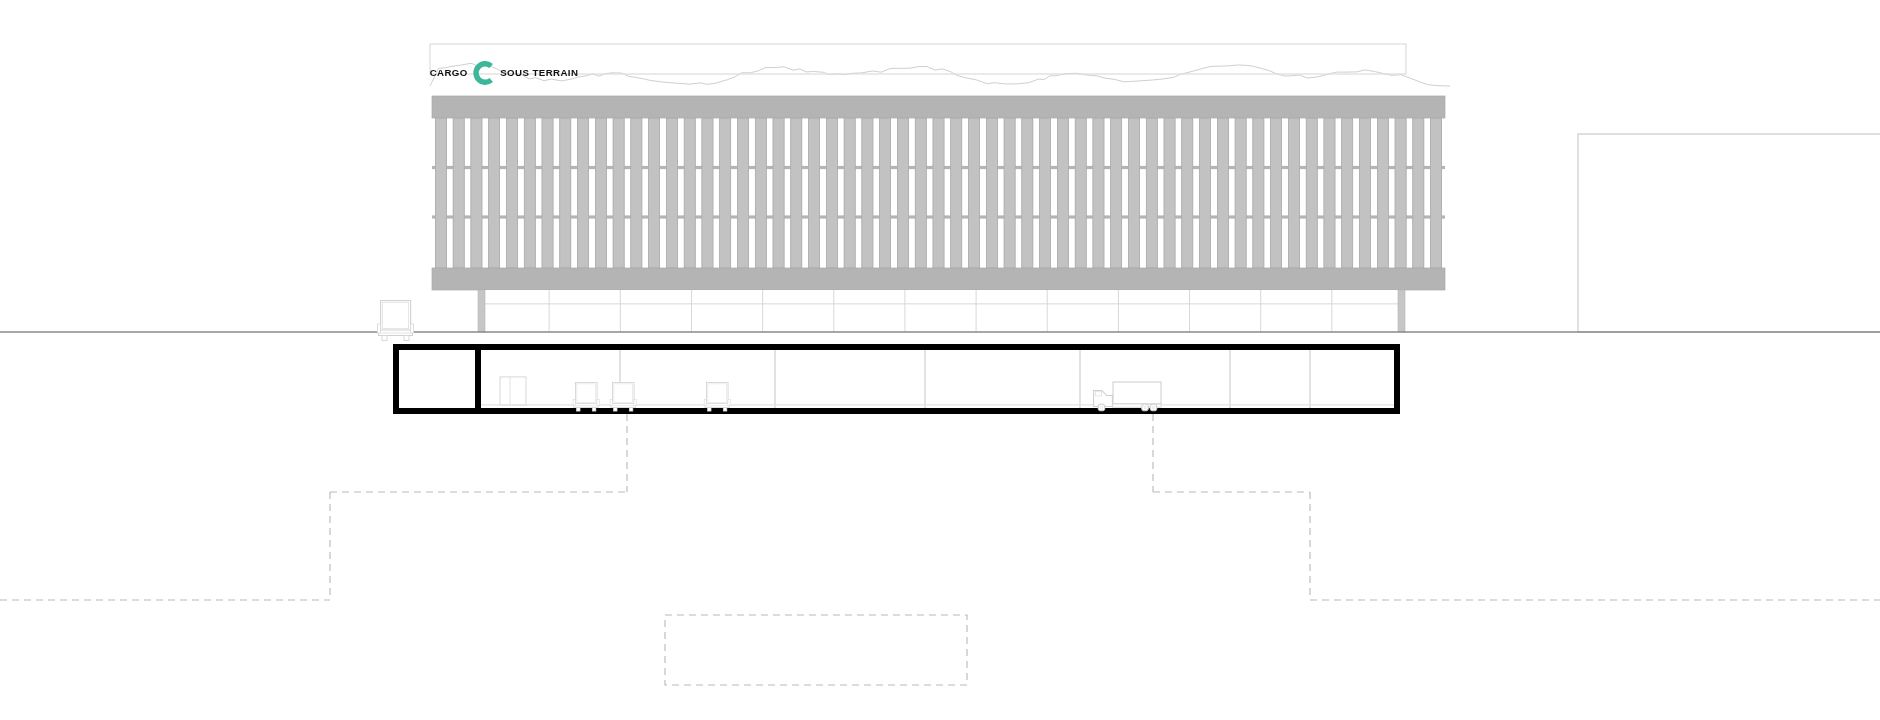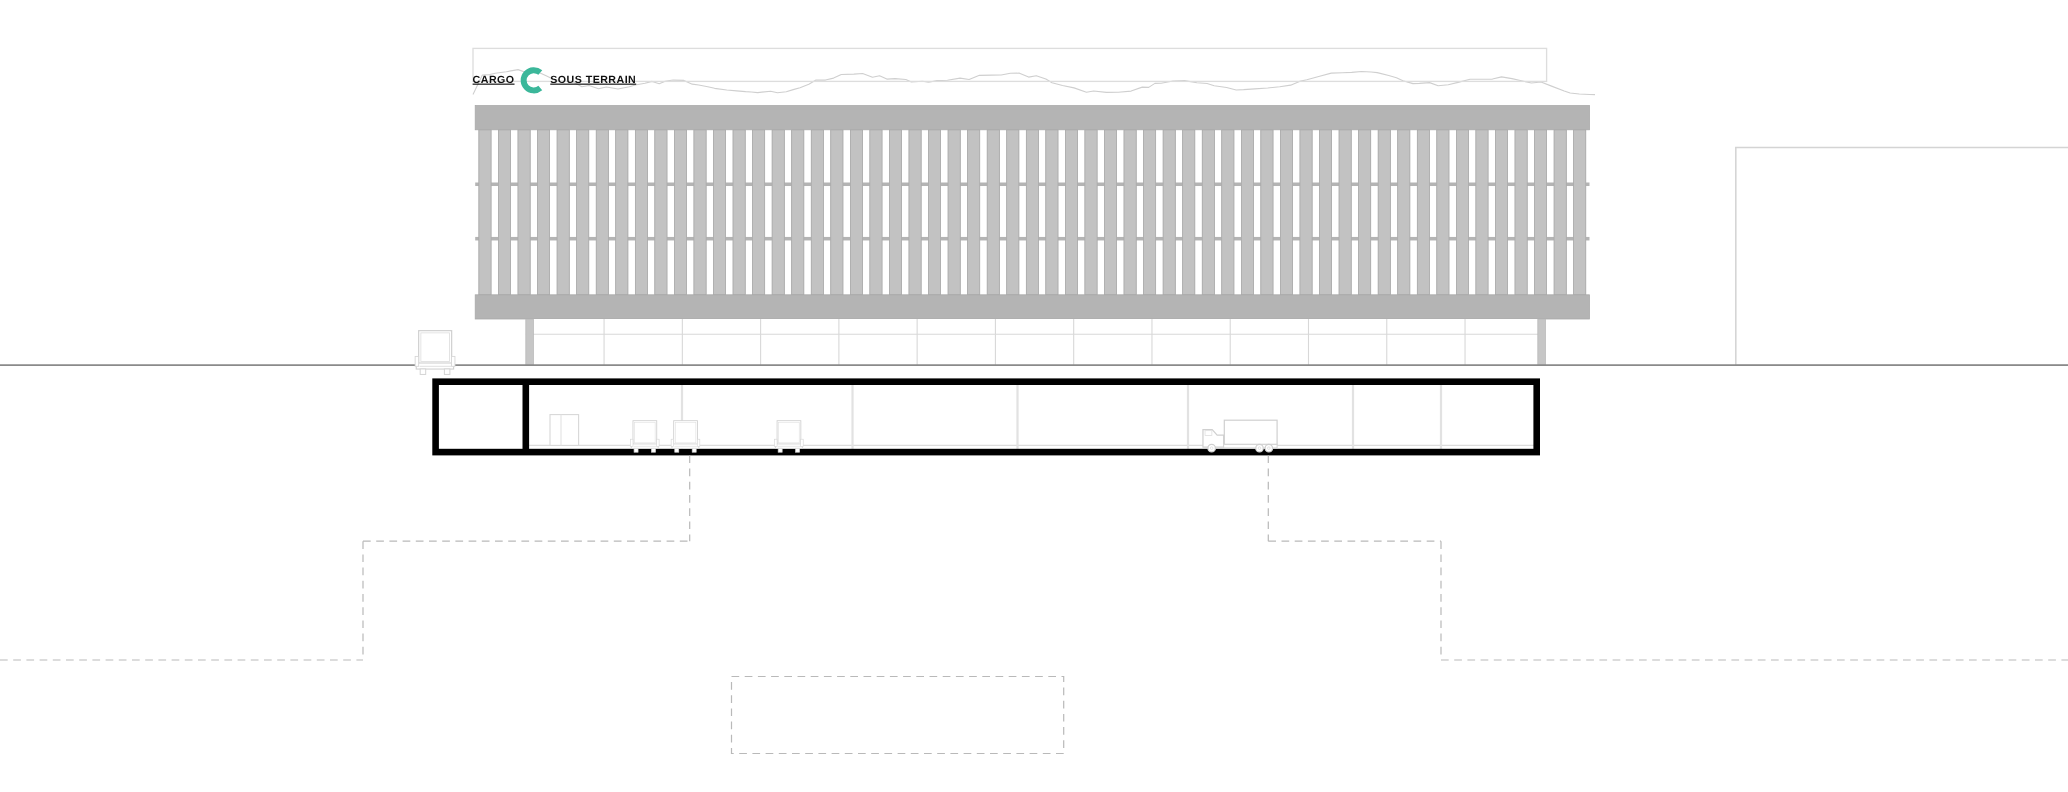--- a/index.html
+++ b/index.html
@@ -11,21 +11,20 @@
   }
   #stage{position:absolute;inset:0;width:1880px;height:720px;background:#fff;}
   #drawing{position:absolute;left:0;top:0;width:1880px;height:720px;display:block;}
   
   #logo{
     position:absolute;left:430px;top:60px;
     display:flex;align-items:center;gap:2px;
     height:26px;
     z-index:5;
     user-select:none;
-    text-decoration:underline;
   }
   #logo .wordmark{
     font-family:"Liberation Sans", sans-serif;
     font-weight:700;
     font-size:9.5px;
     letter-spacing:0.4px;
     color:#101010;
     line-height:1;
     transform:scaleX(1.02);
     white-space:nowrap;

